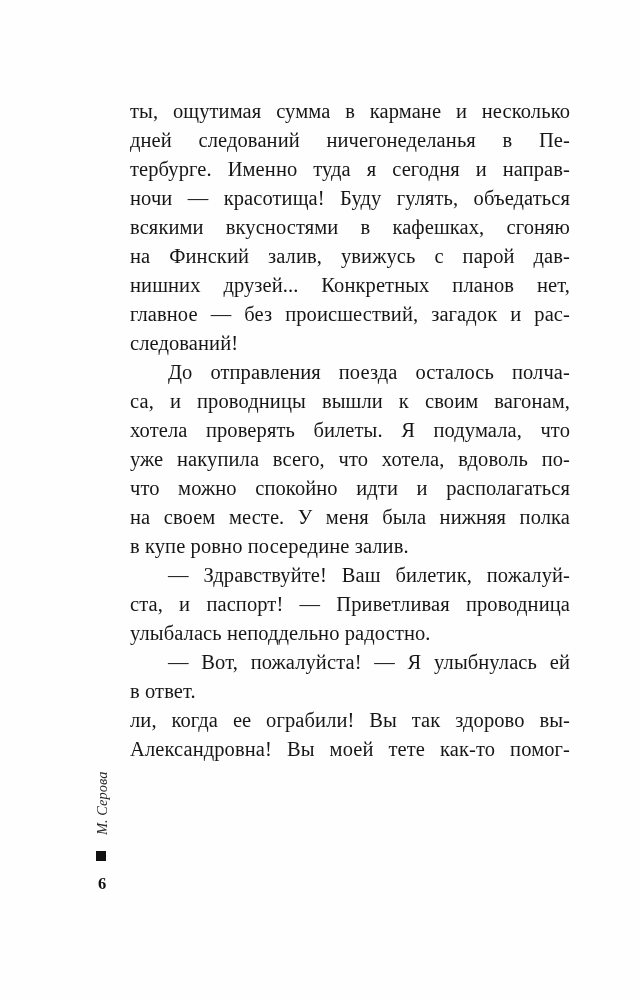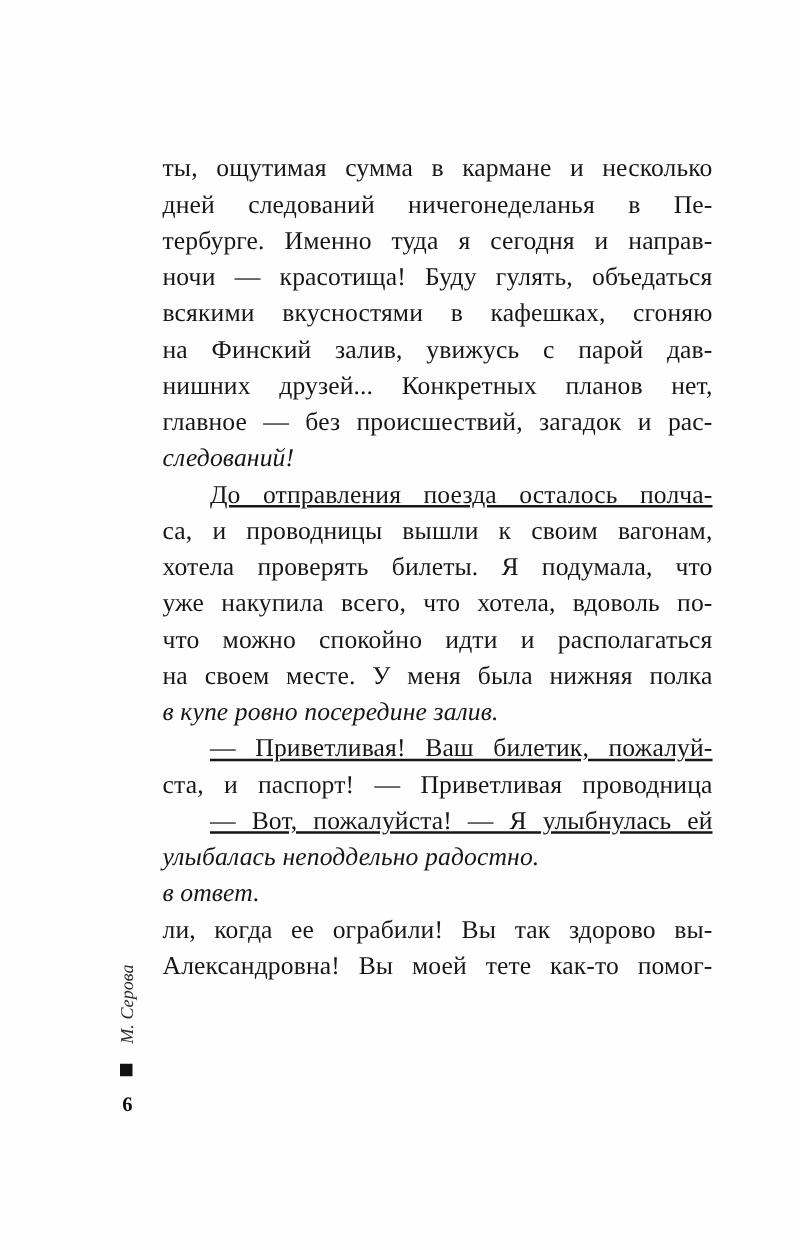--- a/index.html
+++ b/index.html
@@ -14,38 +14,35 @@
     background: #fefefe;
     font-family: "Liberation Serif", "DejaVu Serif", serif;
     color: #161616;
     overflow: hidden;
   }
   .text-block {
     position: absolute;
     left: 130px;
     top: 97px;
     width: 440px;
-    margin-top: 24px;
   }
   .line {
     font-size: 20.5px;
     line-height: 29px;
     text-align: justify;
     text-align-last: justify;
     white-space: normal;
     letter-spacing: 0.1px;
   }
   .line.last {
     text-align-last: left;
-    font-style: italic;
   }
   .line.indent {
     padding-left: 38px;
     box-sizing: border-box;
-    text-decoration: underline;
   }
   .margin-col {
     position: absolute;
     left: 86px;
     top: 0;
     width: 34px;
     height: 1000px;
   }
   .author-vertical {
     position: absolute;
@@ -101,22 +98,22 @@
       <div class="line">нишних друзей... Конкретных планов нет,</div>
       <div class="line">главное — без происшествий, загадок и рас-</div>
       <div class="line last">следований!</div>
       <div class="line indent">До отправления поезда осталось полча-</div>
       <div class="line">са, и проводницы вышли к своим вагонам,</div>
       <div class="line">хотела проверять билеты. Я подумала, что</div>
       <div class="line">уже накупила всего, что хотела, вдоволь по-</div>
       <div class="line">что можно спокойно идти и располагаться</div>
       <div class="line">на своем месте. У меня была нижняя полка</div>
       <div class="line last">в купе ровно посередине залив.</div>
-      <div class="line indent">— Приветливая! Ваш билетик, пожалуй-</div>
+      <div class="line indent">— Здравствуйте! Ваш билетик, пожалуй-</div>
       <div class="line">ста, и паспорт! — Приветливая проводница</div>
+      <div class="line last">улыбалась неподдельно радостно.</div>
       <div class="line indent">— Вот, пожалуйста! — Я улыбнулась ей</div>
-      <div class="line last">улыбалась неподдельно радостно.</div>
       <div class="line last">в ответ.</div>
       <div class="line">ли, когда ее ограбили! Вы так здорово вы-</div>
       <div class="line">Александровна! Вы моей тете как-то помог-</div>
     </div>
 
 </div>
 
 </body></html>

